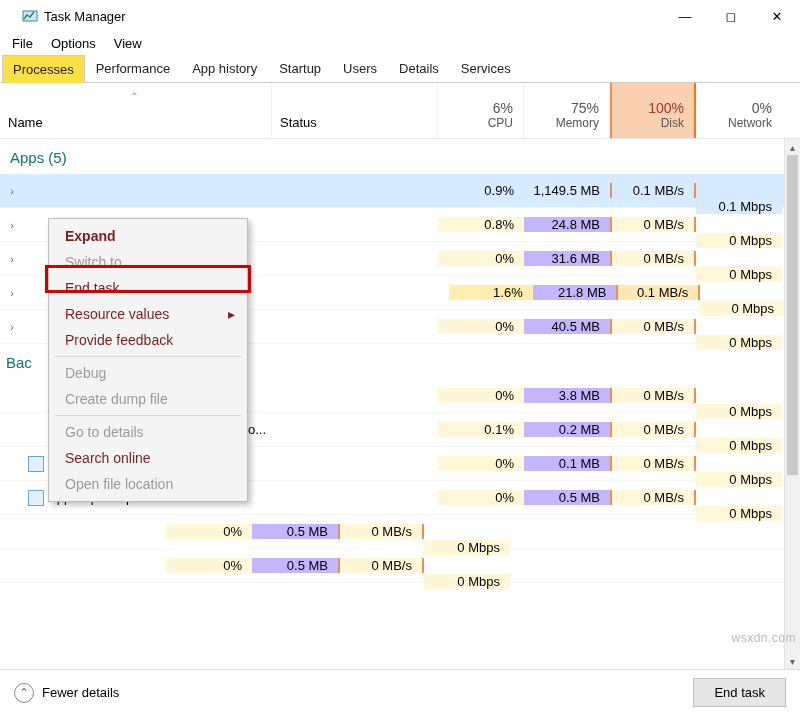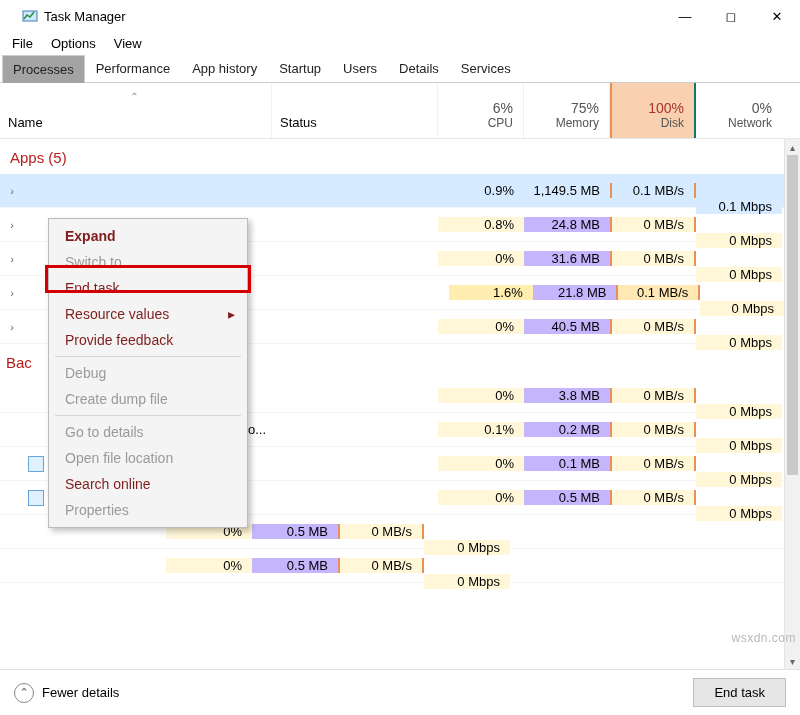--- a/index.html
+++ b/index.html
@@ -6,34 +6,34 @@
   body { margin: 0; width: 800px; height: 715px; background: #fff; font-size: 13px; overflow: hidden; position: relative; }
   .titlebar { height: 32px; display: flex; align-items: center; padding-left: 22px; }
   .titlebar .icon { width: 16px; height: 16px; margin-right: 6px; }
   .title { font-size: 13px; color: #000; }
   .win-controls { margin-left: auto; display: flex; }
   .win-controls div { width: 46px; height: 32px; display: flex; align-items: center; justify-content: center; color: #000; }
   .menubar { height: 22px; display: flex; align-items: center; padding-left: 4px; gap: 2px; font-size: 13px; text-align: center; }
   .menubar span { padding: 2px 8px; }
   .tabs { display: flex; border-bottom: 1px solid #ccc; padding-left: 2px; }
   .tab { padding: 6px 10px; font-size: 13px; border: 1px solid transparent; border-bottom: none; color: #222; }
-  .tab.active { border-color: #ccc; background: #a3a3a3; position: relative; top: 1px; }
+  .tab.active { border-color: #ccc; background: #fde047; position: relative; top: 1px; }
   .headers { display: flex; height: 56px; border-bottom: 1px solid #e8e8e8; align-items: stretch; }
   .hcol { display: flex; flex-direction: column; justify-content: flex-end; padding: 6px 10px 8px 8px; border-right: 1px solid #f1f1f1; }
   .hcol.name { width: 272px; justify-content: space-between; align-items: flex-start; padding-top: 8px; }
   .hcol.status { width: 166px; justify-content: flex-end; }
   .hcol.num { width: 86px; align-items: flex-end; }
   .hcol.num .pct { color: #555; font-size: 14px; }
   .hcol.num .lbl { color: #555; font-size: 12px; }
-  .hcol.disk { background: #f9d1b0; border-left: 2px solid #e7915a; border-right: 2px solid #0f766e; }
+  .hcol.disk { background: #f9d1b0; border-left: 2px solid #e7915a; border-right: 2px solid #f97316; }
   .hcol.disk .pct { color: #a33; }
   .sort-chev { width: 100%; text-align: center; color: #888; font-size: 10px; height: 10px; }
   .scroll-area { position: relative; height: 546px; overflow: hidden; }
   .table-body { position: absolute; inset: 0 16px 16px 0; overflow: hidden; }
-  .section-title { color: #b91c1c; font-size: 15px; padding: 10px 0 8px 10px; }
+  .section-title { color: #0f766e; font-size: 15px; padding: 10px 0 8px 10px; }
   .row { display: flex; height: 34px; align-items: center; border-bottom: 1px solid #f4f4f4; }
   .row.sel { background: #d6ebff; }
   .cell.name { width: 272px; display: flex; align-items: center; padding-left: 6px; gap: 4px; }
   .expander { width: 12px; color: #666; font-size: 11px; text-align: center; }
   .proc-icon { width: 16px; height: 16px; border: 1px solid #6aa3d6; background: #dff0ff; display:inline-block; }
   .cell.status { width: 166px; }
   .cell.num { width: 86px; text-align: right; padding-right: 10px; font-size: 13px; }
   .cpu { background: #fff7d8; }
   .cpu.m { background: #ffeeaf; margin-left: 24px; }
   .mem { background: #c4b5fd; }
@@ -266,20 +266,19 @@
   <div class="item">
     <span>Resource values</span>
     <span>▸</span>
   </div>
   <div class="item">Provide feedback</div>
   <div class="sep"></div>
   <div class="item disabled">Debug</div>
   <div class="item disabled">Create dump file</div>
   <div class="sep"></div>
   <div class="item disabled">Go to details</div>
+  <div class="item">Search online</div>
   <div class="item disabled">Open file location</div>
-  <div class="item">Search online</div>
-  <div class="item disabled">Properties</div>
 </div>
 
 <div class="red-box"></div>
 
 <div class="watermark">wsxdn.com</div>
 
 </body></html>

